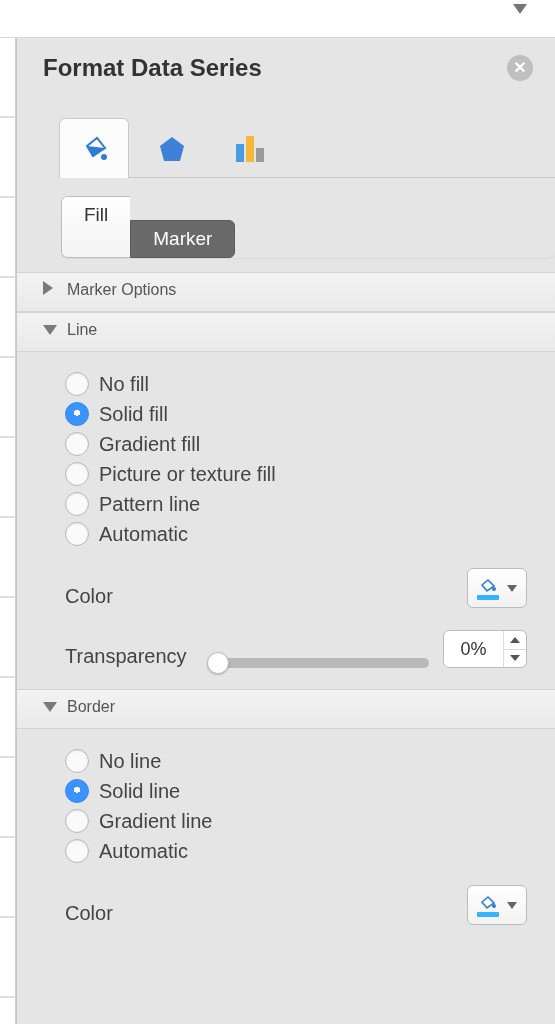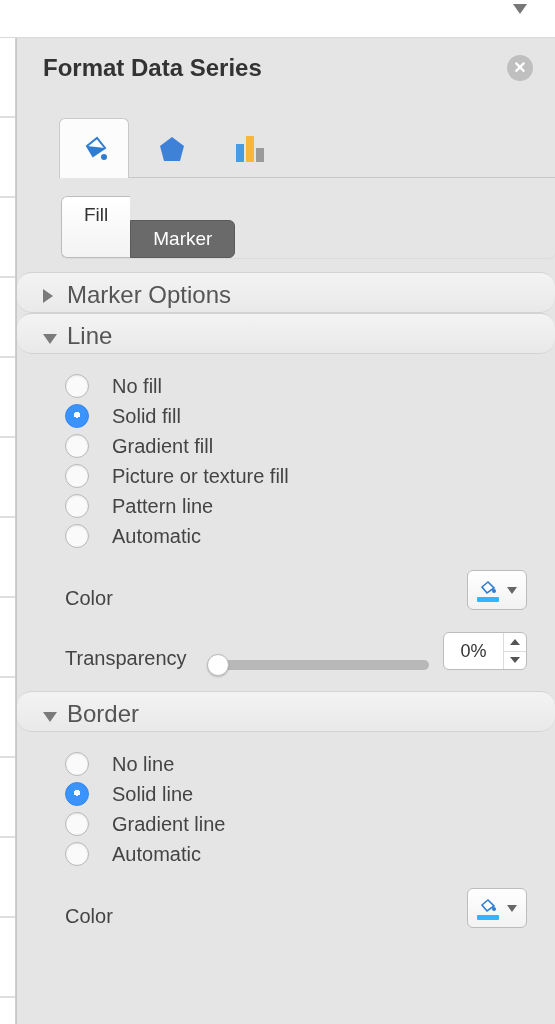--- a/index.html
+++ b/index.html
@@ -103,28 +103,27 @@
   .seg.left { border-right:none; border-radius:6px 0 0 6px; }
   .seg.right { border-radius:0 6px 6px 0;margin-top:24px; }
   .seg.active {
     background:#6a6a6a;
     color:#fff;
     border-color:#5a5a5a;
   }
 
   .section-header {
     display:flex; align-items:center;
-    padding: 8px 10px 3px 26px;
+    padding: 8px 10px 12px 26px;
     background: linear-gradient(#f3f3f3,#e9e9e9);
     border-top:1px solid #d3d3d3;
     border-bottom:1px solid #d3d3d3;
-    font-size:24px;
+    font-size:16px;
     color:#555;
     cursor:pointer;
-    border-radius:15px;
   }
   .disclosure {
     display:inline-block; width:14px; margin-right:10px;
     color:#7a7a7a;
   }
   .disclosure.right::before {
     content:""; display:inline-block;
     width:0;height:0;
     border-top:7px solid transparent;
     border-bottom:7px solid transparent;
@@ -154,21 +153,21 @@
     background:#fafafa;
     margin-right:10px;
     display:flex;align-items:center;justify-content:center;
     box-shadow: inset 0 1px 2px rgba(0,0,0,.08);
   }
   .radio.checked {
     border-color:#2f86ee;
     background: radial-gradient(circle at 50% 45%, #fff 0 3px, #3a93ff 3px 12px);
     box-shadow: 0 0 0 0;
   }
-  .radio-label { font-size:20px; color:#444;margin-left:13px; }
+  .radio-label { font-size:20px; color:#444; }
 
   .prop-row {
     display:flex; align-items:flex-end;
     margin-top:22px;
   }
   .prop-label { font-size:20px; color:#444; flex:0 0 auto; margin-right:18px; }
   .spacer { flex:1; }
 
   .color-btn {
     width:60px; height:40px;

